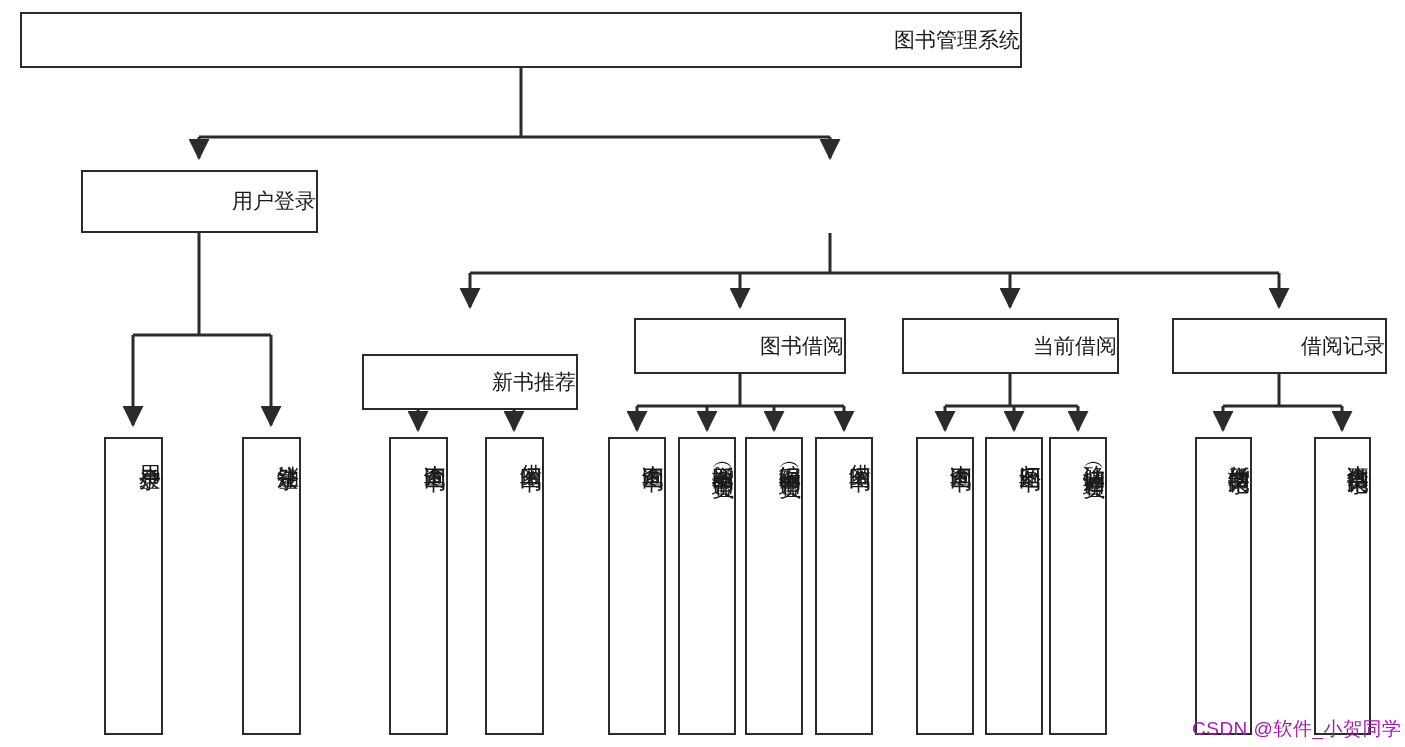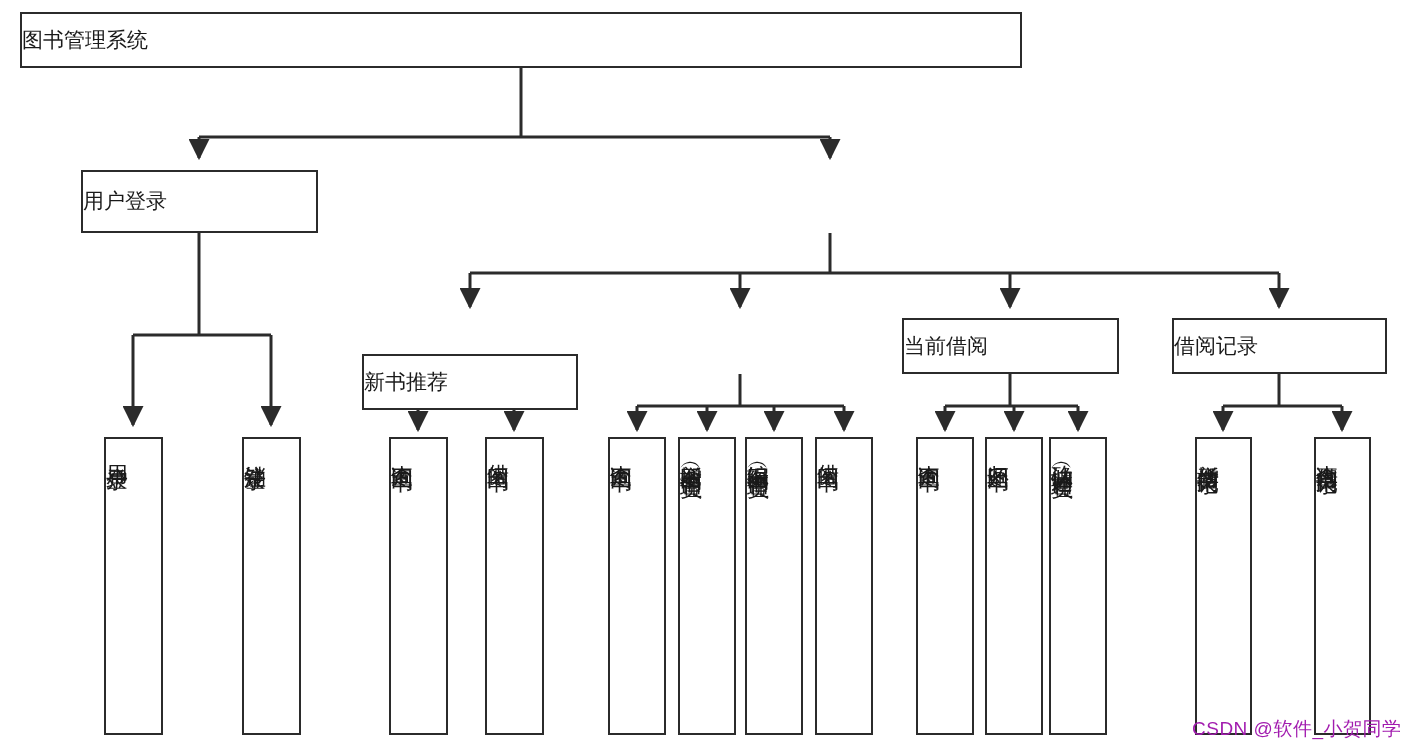--- a/index.html
+++ b/index.html
@@ -24,22 +24,23 @@
     width: 1405px;
     height: 747px;
   }
   .node-box {
     position: absolute;
     box-sizing: border-box;
     border: 2px solid #2b2b2b;
     background: #ffffff;
     display: flex;
     align-items: center;
-    justify-content: flex-start;
+    justify-content: flex-end;
     color: #1a1a1a;
+    padding-left: 32px;
   }
   .node-label {
     display: block;
     text-align: center;
     line-height: 1.05;
     white-space: nowrap;
   }
   .horiz .node-label {
     font-size: 21px;
   }
@@ -121,20 +122,23 @@
     <span class="node-label">图书管理系统</span>
   </div>
 
   <div class="node-box horiz" style="left:81px; top:170px; width:237px; height:63px;">
     <span class="node-label">用户登录</span>
   </div>
 
   <div class="node-box horiz" style="left:362px; top:318px; width:216px; height:56px;margin-top:36px;">
     <span class="node-label">新书推荐</span>
   </div>
+  <div class="node-box horiz" style="left:634px; top:318px; width:212px; height:56px;">
+    <span class="node-label">图书借阅</span>
+  </div>
   <div class="node-box horiz" style="left:902px; top:318px; width:217px; height:56px;">
     <span class="node-label">当前借阅</span>
   </div>
   <div class="node-box horiz" style="left:1172px; top:318px; width:215px; height:56px;">
     <span class="node-label">借阅记录</span>
   </div>
 
   <div class="node-box vert" style="left:104px; top:437px; width:59px; height:298px;">
     <span class="node-label">用户登录</span>
   </div>

